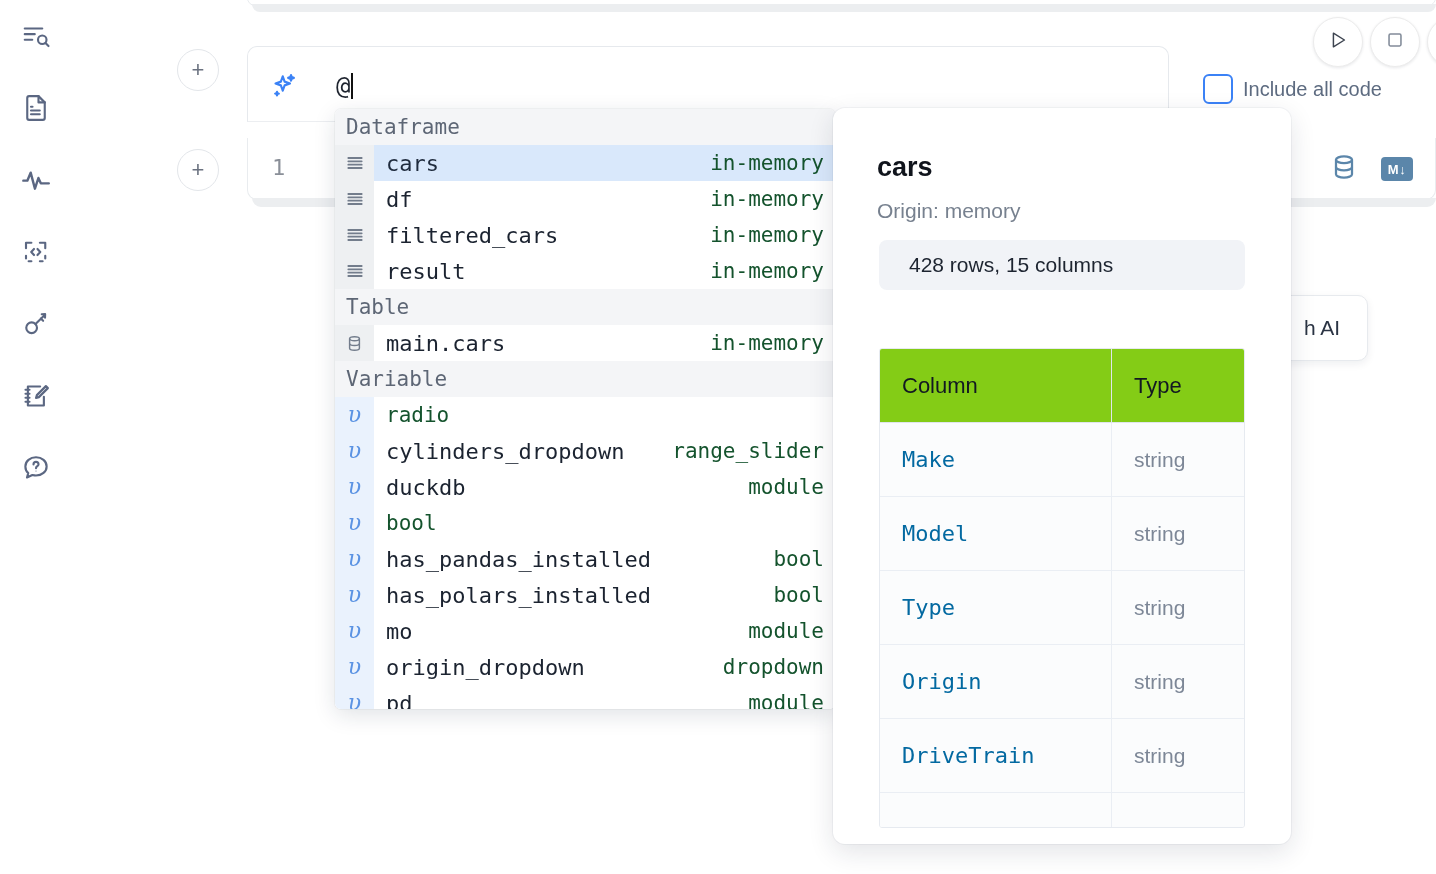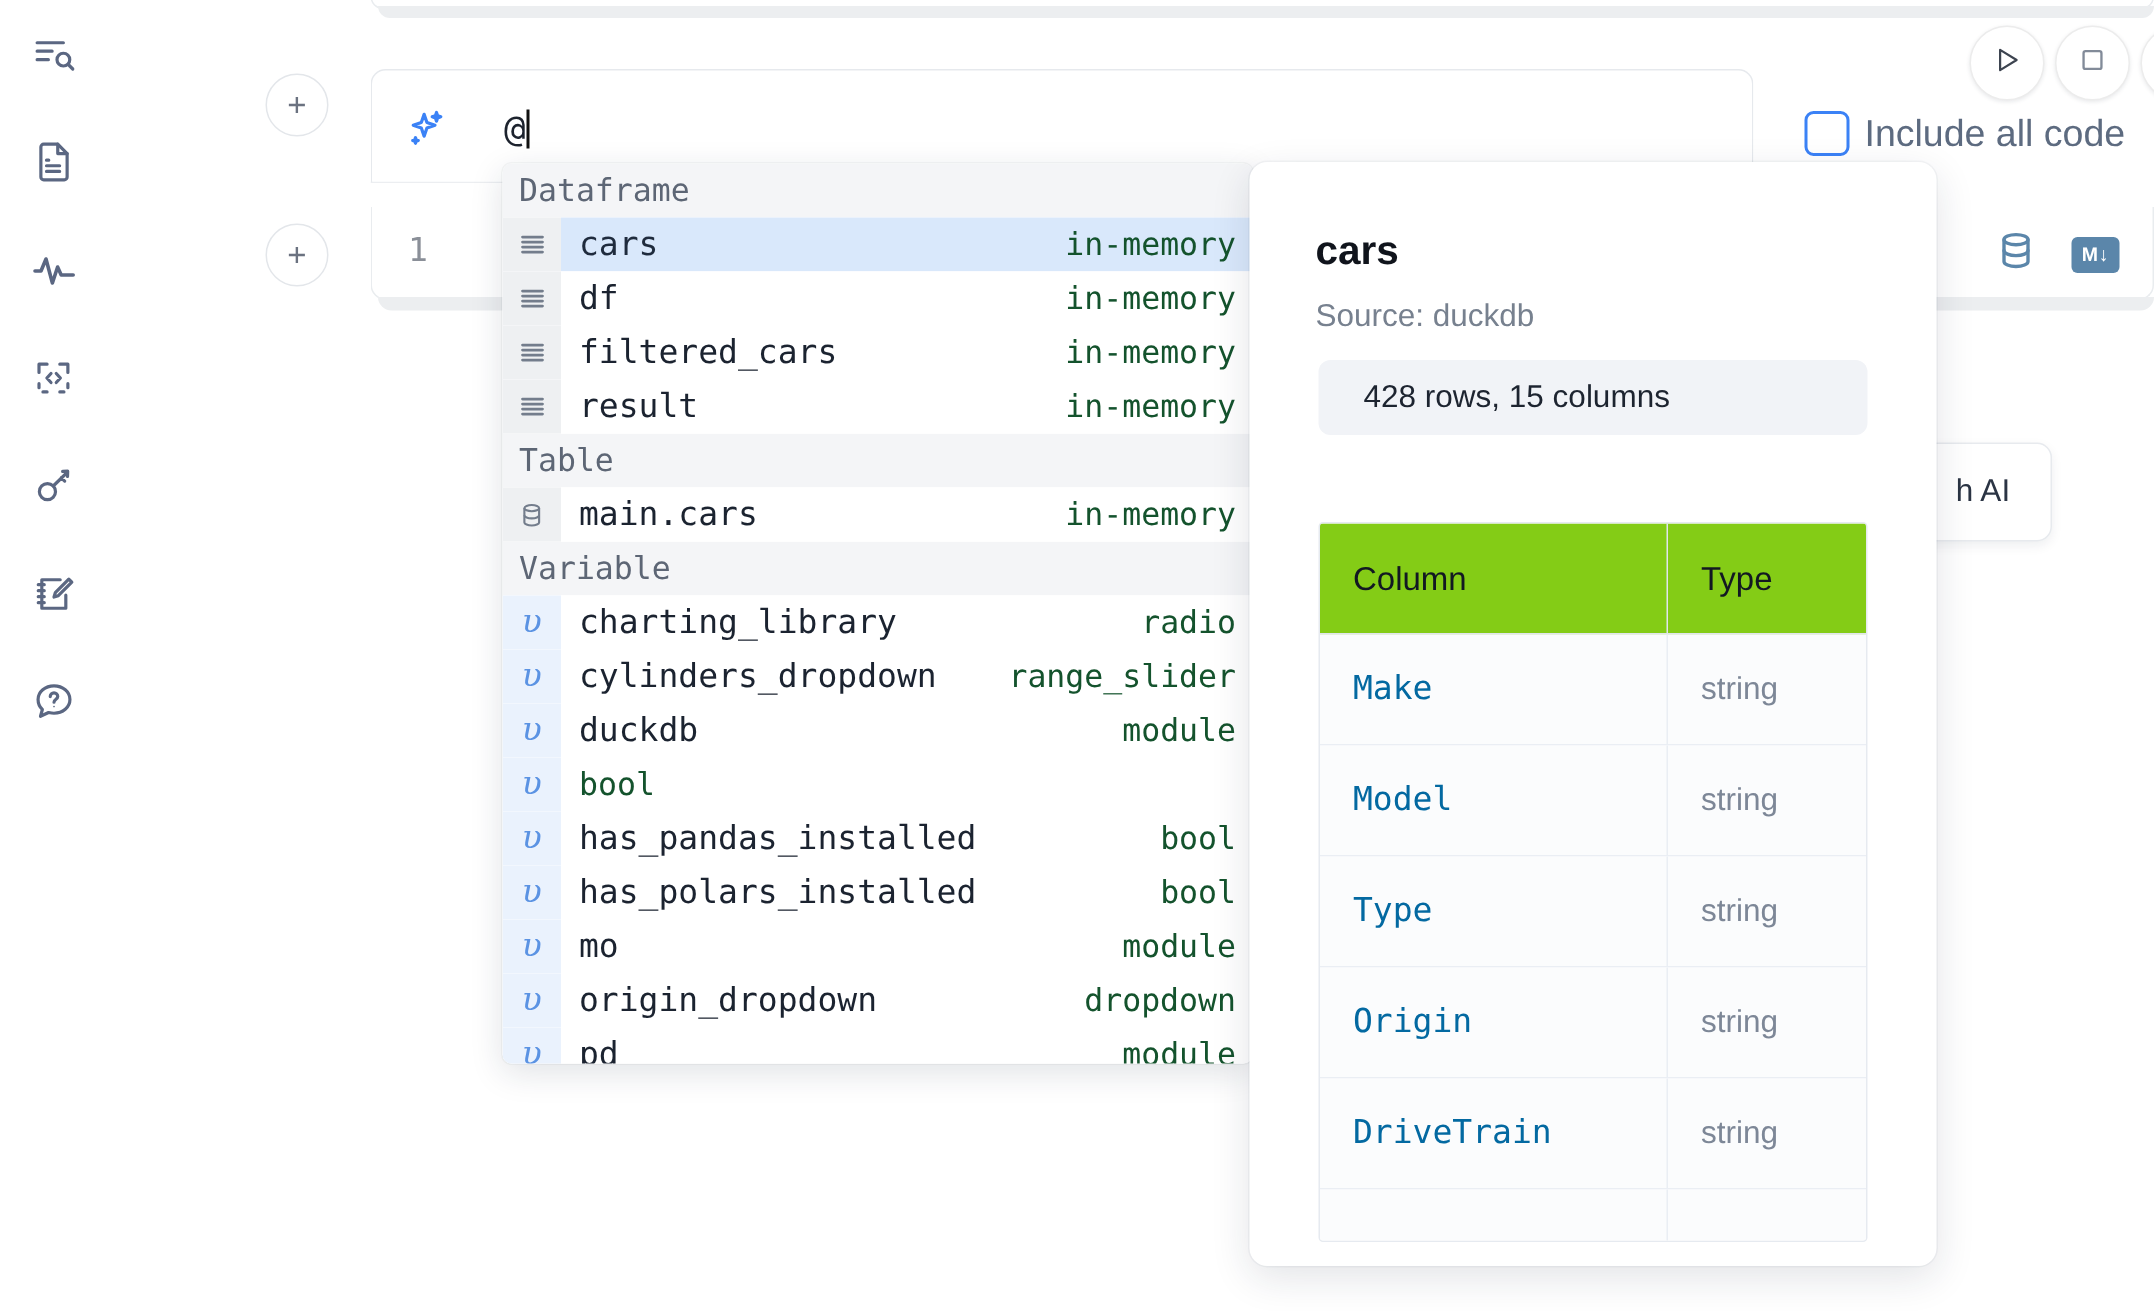--- a/index.html
+++ b/index.html
@@ -68,21 +68,21 @@
   .round-btn.stop{ left:1370px; top:17px; }
   .round-btn.extra{ left:1427px; top:17px; }
 
   .include-row{
     position:absolute; left:1203px; top:74px; display:flex; align-items:center; gap:10px;
   }
   .chk{
     width:30px; height:30px; border:2px solid #3b82f6; border-radius:6px; background:#fff;
     cursor:pointer;
   }
-  .include-label{ font-size:25px; color:#5d6b80; white-space:nowrap; }
+  .include-label{ font-size:20px; color:#5d6b80; white-space:nowrap; }
 
   
   .code-cell{
     position:absolute; left:247px; top:138px; width:1189px; height:62px;
     background:#fff; border:1px solid #e9ecef; border-top:none; border-radius:0 0 10px 10px;
   }
   .code-cell-shadow{
     position:absolute; left:252px; top:198px; width:1184px; height:9px;
     background:#eceef0; border-radius:0 0 10px 10px;
   }
@@ -369,21 +369,20 @@
           <span class="ac-name">main.cars</span>
           <span class="ac-type">in-memory</span>
         </span>
       </div>
       <div class="ac-group">Variable</div>
       <div class="ac-row varrow">
         <span class="gut">
           <span style="font-family:'DejaVu Serif',serif;font-style:italic;color:#5b93e3;font-size:22px;line-height:1">υ</span>
         </span>
         <span class="body">
-          <span class="ac-name">charting_library</span>
           <span class="ac-type">radio</span>
         </span>
       </div>
       <div class="ac-row varrow">
         <span class="gut">
           <span style="font-family:'DejaVu Serif',serif;font-style:italic;color:#5b93e3;font-size:22px;line-height:1">υ</span>
         </span>
         <span class="body">
           <span class="ac-name">cylinders_dropdown</span>
           <span class="ac-type">range_slider</span>
@@ -448,21 +447,21 @@
         </span>
         <span class="body">
           <span class="ac-name">pd</span>
           <span class="ac-type">module</span>
         </span>
       </div>
     </div>
 
   <div class="dp">
     <div class="dp-title">cars</div>
-    <div class="dp-source">Source: duckdb</div>
+    <div class="dp-source">Origin: memory</div>
     <div class="dp-shape">428 rows, 15 columns</div>
     <div class="dp-table">
       <div class="dp-thead">
         <div class="dp-th c1">Column</div>
         <div class="dp-th c2">Type</div>
       </div>
       <div id="schema-rows">
           <div class="dp-tr">
             <div class="dp-td c1">Make</div>
             <div class="dp-td c2">string</div>

